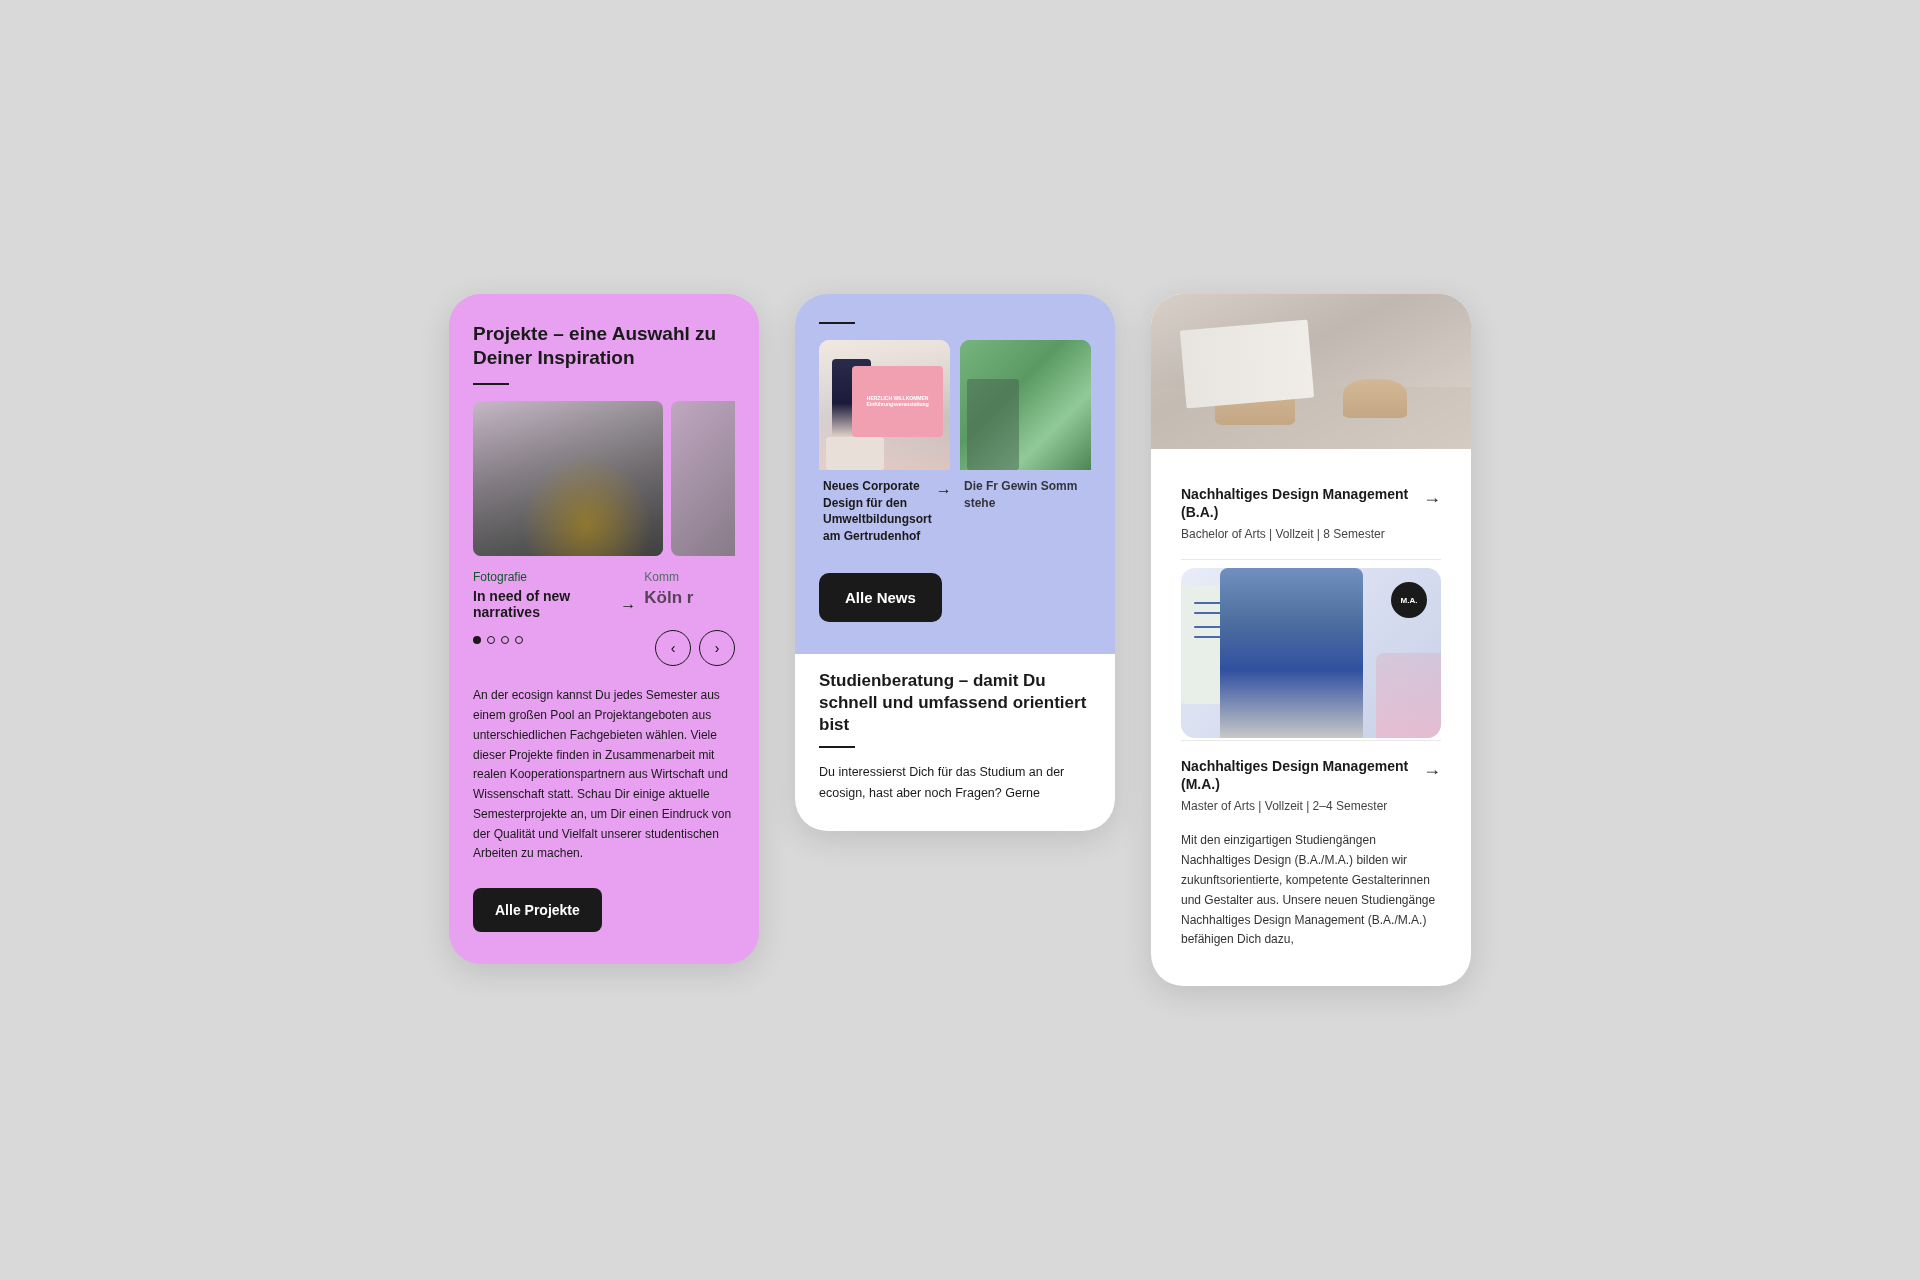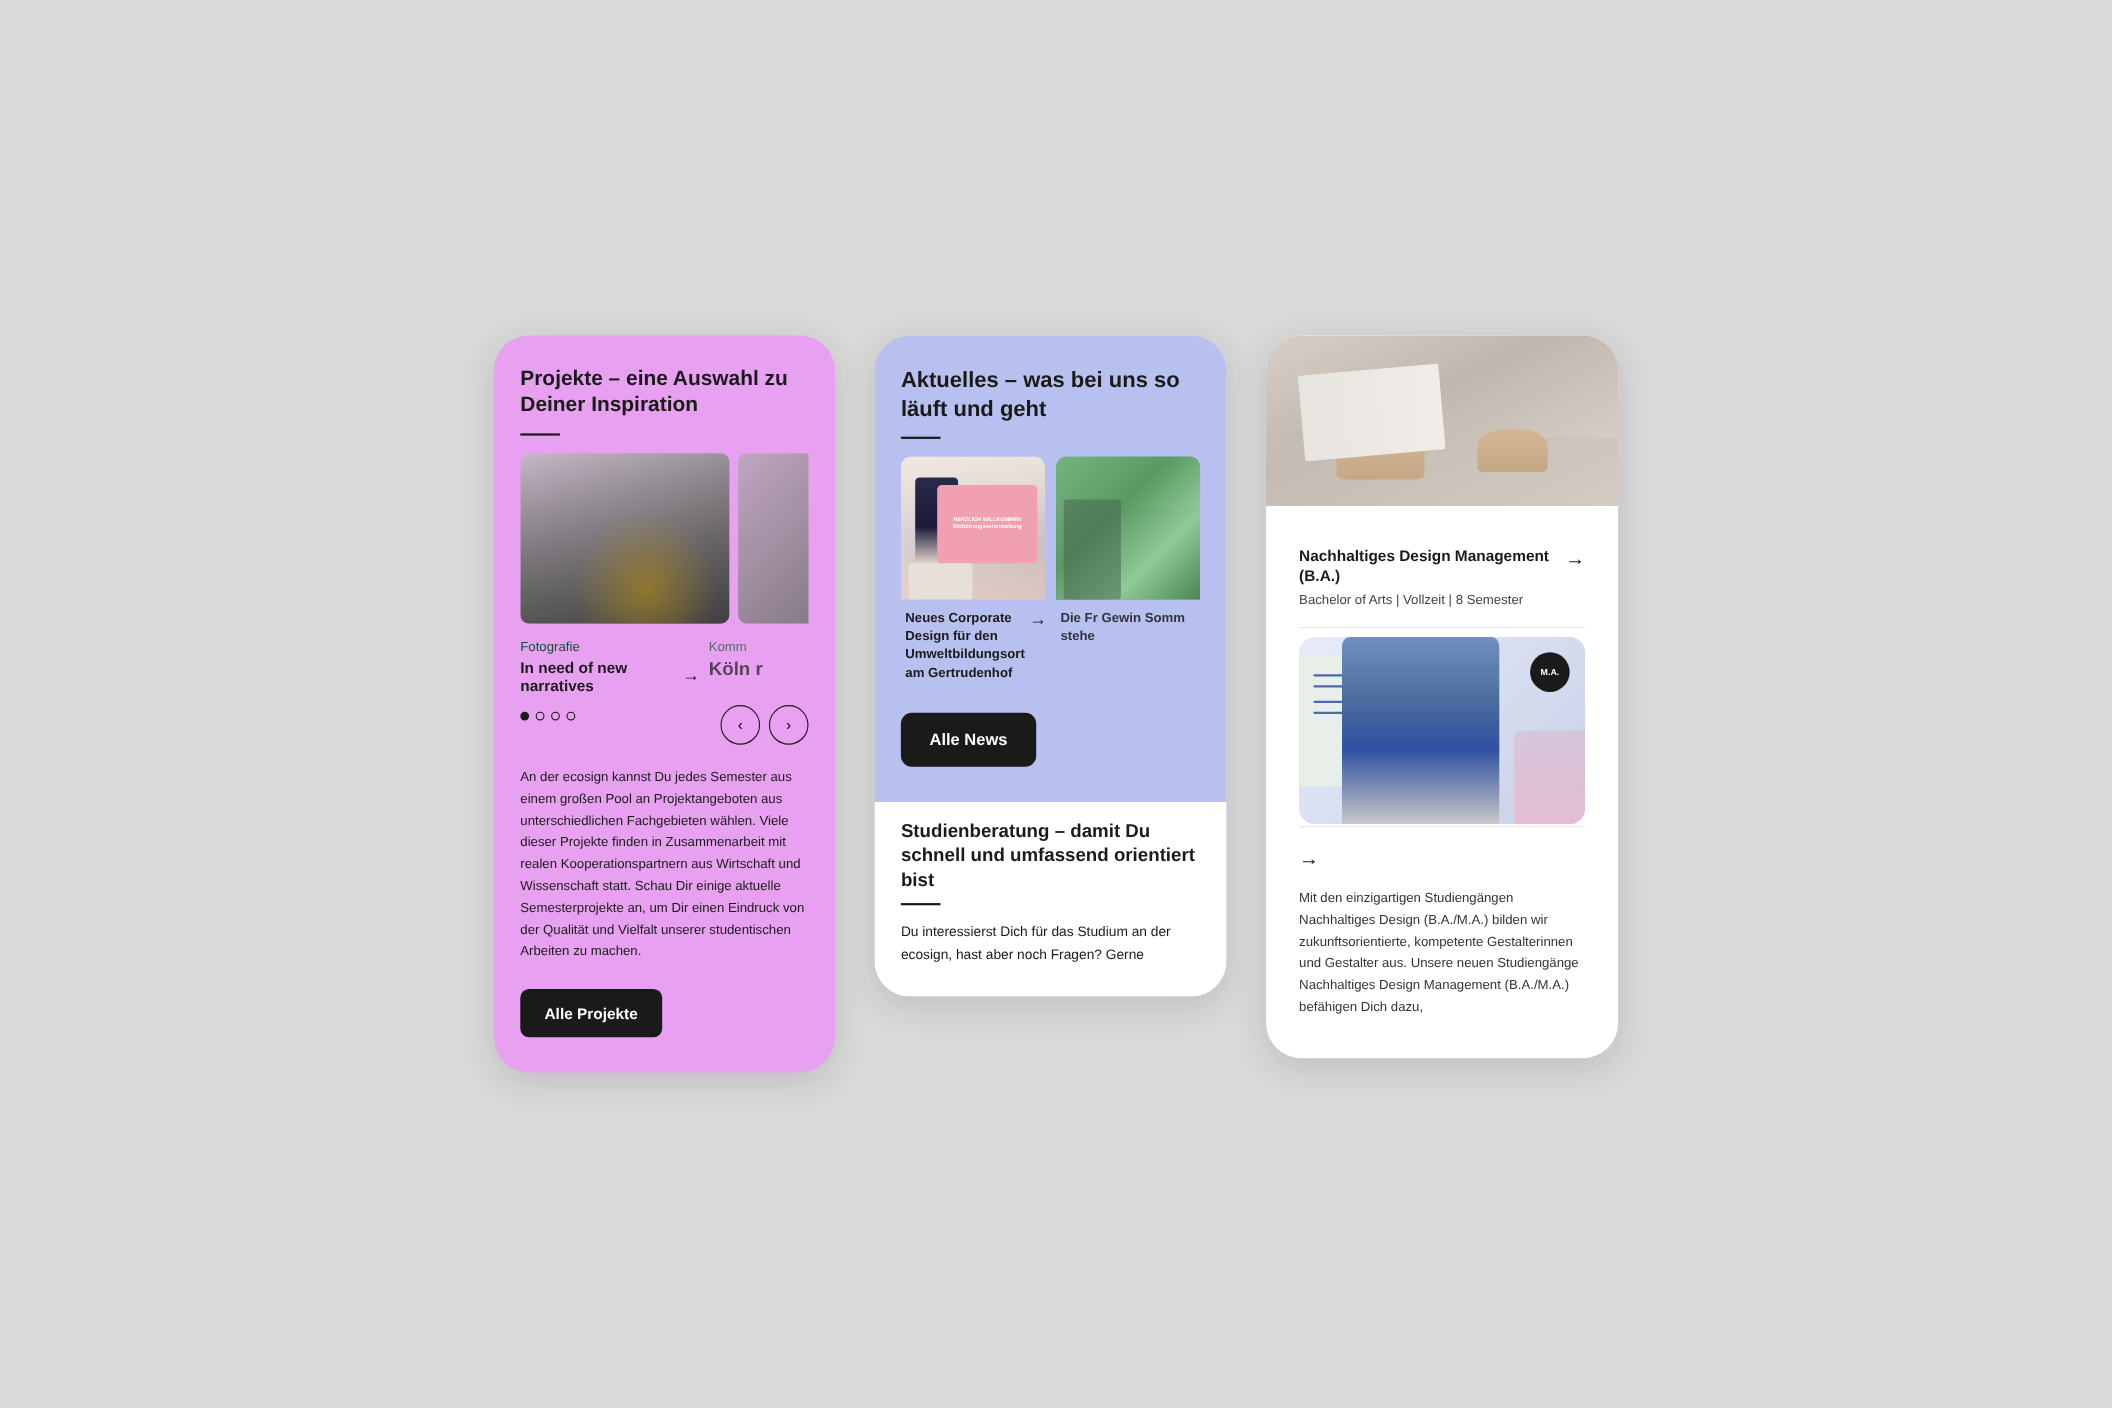--- a/index.html
+++ b/index.html
@@ -491,21 +491,20 @@
       </div>
     </div>
 
     <p class="phone1-body-text">An der ecosign kannst Du jedes Semester aus einem großen Pool an Projektangeboten aus unterschiedlichen Fachgebieten wählen. Viele dieser Projekte finden in Zusammenarbeit mit realen Kooperationspartnern aus Wirtschaft und Wissenschaft statt. Schau Dir einige aktuelle Semesterprojekte an, um Dir einen Eindruck von der Qualität und Vielfalt unserer studentischen Arbeiten zu machen.</p>
     <button class="btn-dark">Alle Projekte</button>
   </div>
 
   <div class="phone-card phone2">
 
     <div class="phone2-top">
-      <h2 class="phone2-title">Aktuelles – was bei uns so läuft und geht</h2>
       <div class="phone2-divider"></div>
 
       
       <div class="news-grid">
 
         <div class="news-card">
           <div class="news-img news-img-1">
             <div class="news-img-1-content"></div>
 
             <div style="position:absolute; bottom:0; left:10%; width:30%; height:85%; background:linear-gradient(to bottom, #2a2a4a 0%, #1a1a3a 40%, #e0d0c8 70%, #c8b0a0 100%); border-radius:4px 4px 0 0;"></div>
@@ -582,20 +581,24 @@
           </div>
 
           <div class="course2-img-person"></div>
 
           <div style="position:absolute; right:0; bottom:0; width:25%; height:50%; background:linear-gradient(to top, rgba(240,180,200,0.7), rgba(220,160,180,0.3)); border-radius:8px 0 0 0;"></div>
 
           <div class="course2-img-badge">M.A.</div>
         </div>
 
         <div class="course-item" style="border-top: 1px solid #e8e8e8;">
+          <div class="course-item-text">
+            <div class="course-title">Nachhaltiges Design Management (M.A.)</div>
+            <div class="course-meta">Master of Arts | Vollzeit | 2–4 Semester</div>
+          </div>
           <span class="course-arrow">→</span>
         </div>
 
         <p class="phone3-bottom-text">Mit den einzigartigen Studiengängen Nachhaltiges Design (B.A./M.A.) bilden wir zukunftsorientierte, kompetente Gestalterinnen und Gestalter aus. Unsere neuen Studiengänge Nachhaltiges Design Management (B.A./M.A.) befähigen Dich dazu,</p>
       </div>
     </div>
   </div>
 
 </div>
 

